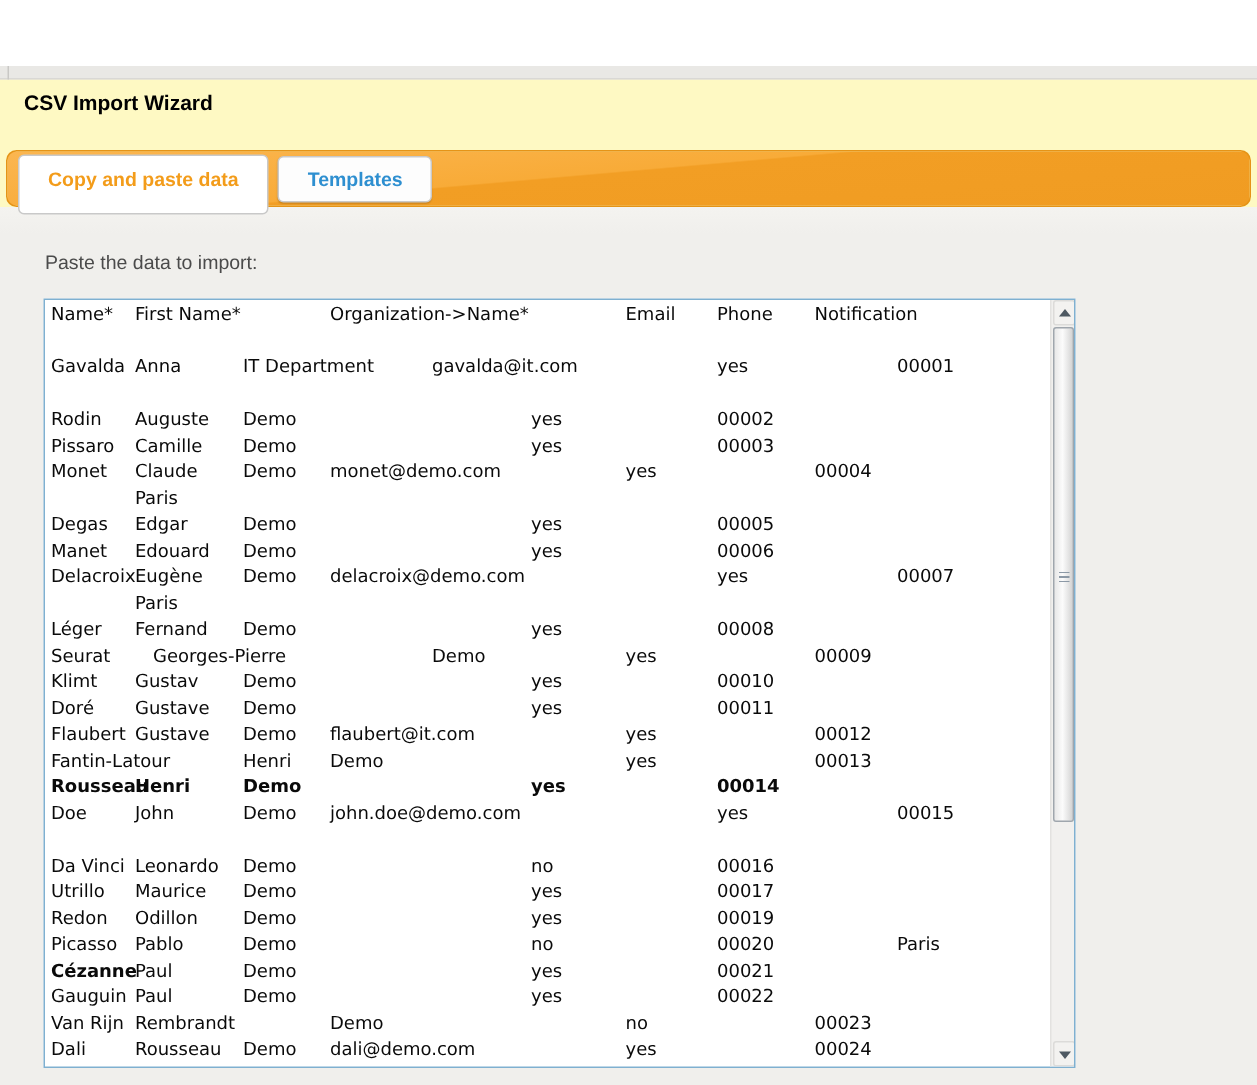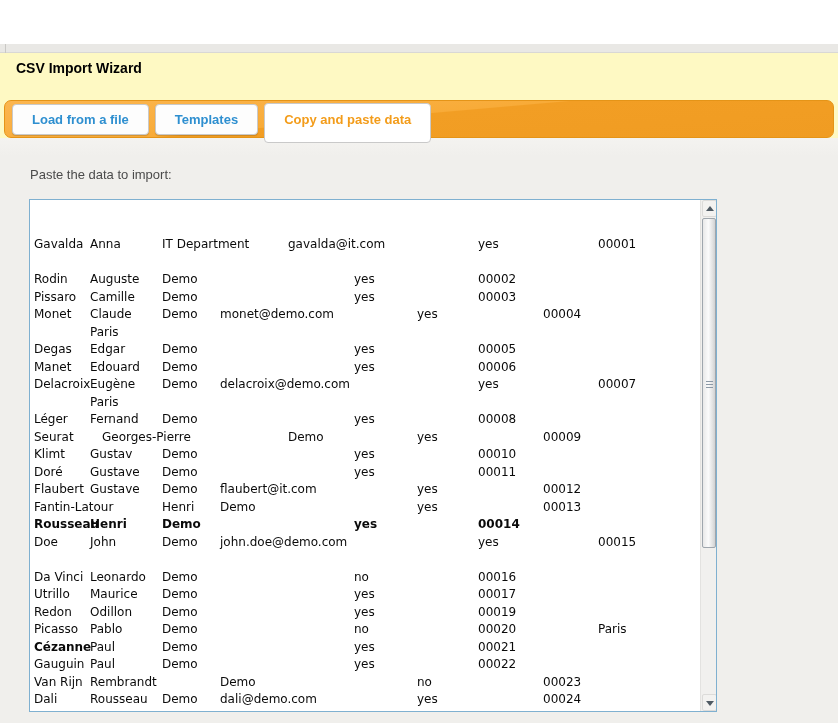--- a/index.html
+++ b/index.html
@@ -63,31 +63,38 @@
 <div class="screen">
 
   <div class="top-strip">
     <div class="notch"></div>
   </div>
 
   <div class="page-title">CSV Import Wizard</div>
 
   <div class="tab-bar">
     <div class="tabs" id="tabs">
-        <div class="tab">Load from a file</div>
+        <div class="tab active">Copy and paste data</div>
         <div class="tab">Templates</div>
-        <div class="tab active">Copy and paste data</div>
       </div>
   </div>
 
   <div class="content-panel">
     <div class="paste-label">Paste the data to import:</div>
 
     <div class="fake-textarea">
       <div class="ta-content" id="ta-content">
+          <div class="ta-line" style="top: 2px;">
+            <span class="ta-cell" style="left: 0px;">Name*</span>
+            <span class="ta-cell" style="left: 56px;">First Name*</span>
+            <span class="ta-cell" style="left: 186px;">Organization-&gt;Name*</span>
+            <span class="ta-cell" style="left: 383px;">Email</span>
+            <span class="ta-cell" style="left: 444px;">Phone</span>
+            <span class="ta-cell" style="left: 509px;">Notification</span>
+          </div>
           <div class="ta-line" style="top: 37px;">
             <span class="ta-cell" style="left: 0px;">Gavalda</span>
             <span class="ta-cell" style="left: 56px;">Anna</span>
             <span class="ta-cell" style="left: 128px;">IT Department</span>
             <span class="ta-cell" style="left: 254px;">gavalda@it.com</span>
             <span class="ta-cell" style="left: 444px;">yes</span>
             <span class="ta-cell" style="left: 564px;">00001</span>
           </div>
           <div class="ta-line" style="top: 54.5px;"></div>
           <div class="ta-line" style="top: 72px;">

